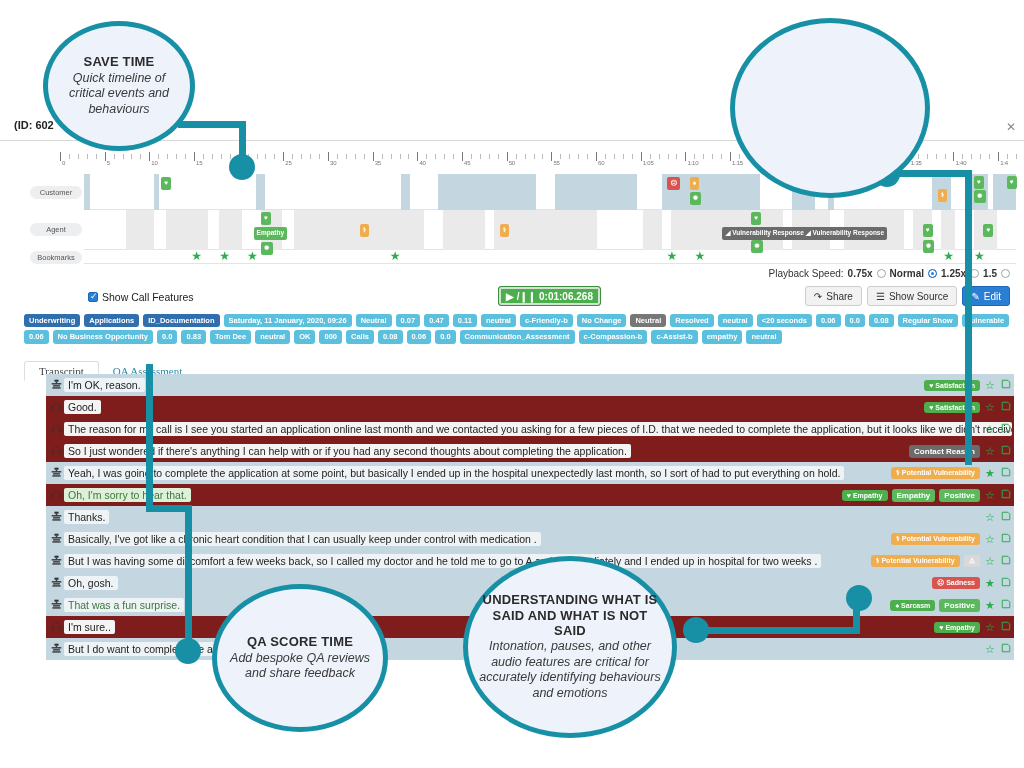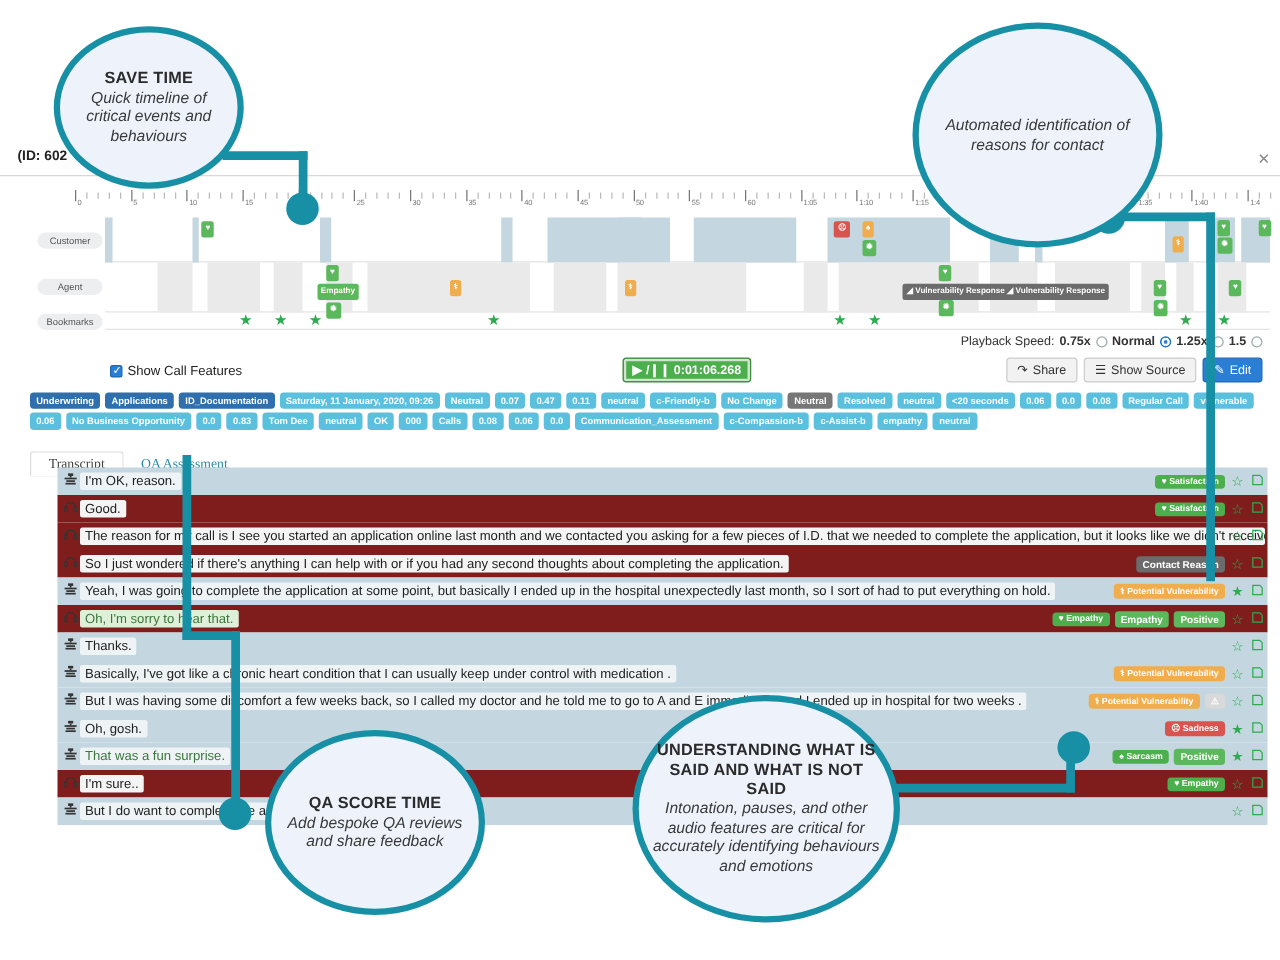--- a/index.html
+++ b/index.html
@@ -382,21 +382,21 @@
       <div class="chip light">neutral</div>
       <div class="chip light">c-Friendly-b</div>
       <div class="chip light">No Change</div>
       <div class="chip grey">Neutral</div>
       <div class="chip light">Resolved</div>
       <div class="chip light">neutral</div>
       <div class="chip light">&lt;20 seconds</div>
       <div class="chip light">0.06</div>
       <div class="chip light">0.0</div>
       <div class="chip light">0.08</div>
-      <div class="chip light">Regular Call</div>
+      <div class="chip light">Regular Show</div>
       <div class="chip light">vulnerable</div>
       <div class="chip light">0.06</div>
       <div class="chip light">No Business Opportunity</div>
       <div class="chip light">0.0</div>
       <div class="chip light">0.83</div>
       <div class="chip light">Tom Dee</div>
       <div class="chip light">neutral</div>
       <div class="chip light">OK</div>
       <div class="chip light">000</div>
       <div class="chip light">Calls</div>
@@ -647,26 +647,25 @@
   <div class="conn" style="left:853px; top:592px; width:7px; height:42px;"></div>
   <div class="dot" style="left:846px; top:585px;"></div>
   <div class="dot" style="left:683px; top:617px;"></div>
 
   <div class="bubble" style="left:43px; top:21px; width:152px; height:130px;">
     <div class="b-title">SAVE TIME</div>
     <div class="b-sub">Quick timeline of critical events and behaviours</div>
   </div>
 
   <div class="bubble" style="left:730px; top:18px; width:200px; height:180px;">
-    <div class="b-sub">Automated identification of reasons for contact</div>
   </div>
 
   <div class="bubble" style="left:212px; top:584px; width:176px; height:148px;">
     <div class="b-title">QA SCORE TIME</div>
     <div class="b-sub">Add bespoke QA reviews and share feedback</div>
   </div>
 
-  <div class="bubble" style="left:506px; top:556px; width:214px; height:182px; padding:4px 10px;">
+  <div class="bubble" style="left:463px; top:556px; width:214px; height:182px; padding:4px 10px;">
     <div class="b-title">UNDERSTANDING WHAT IS SAID AND WHAT IS NOT SAID</div>
     <div class="b-sub">Intonation, pauses, and other audio features are critical for accurately identifying behaviours and emotions</div>
   </div>
 
 </div>
 
 </body></html>

